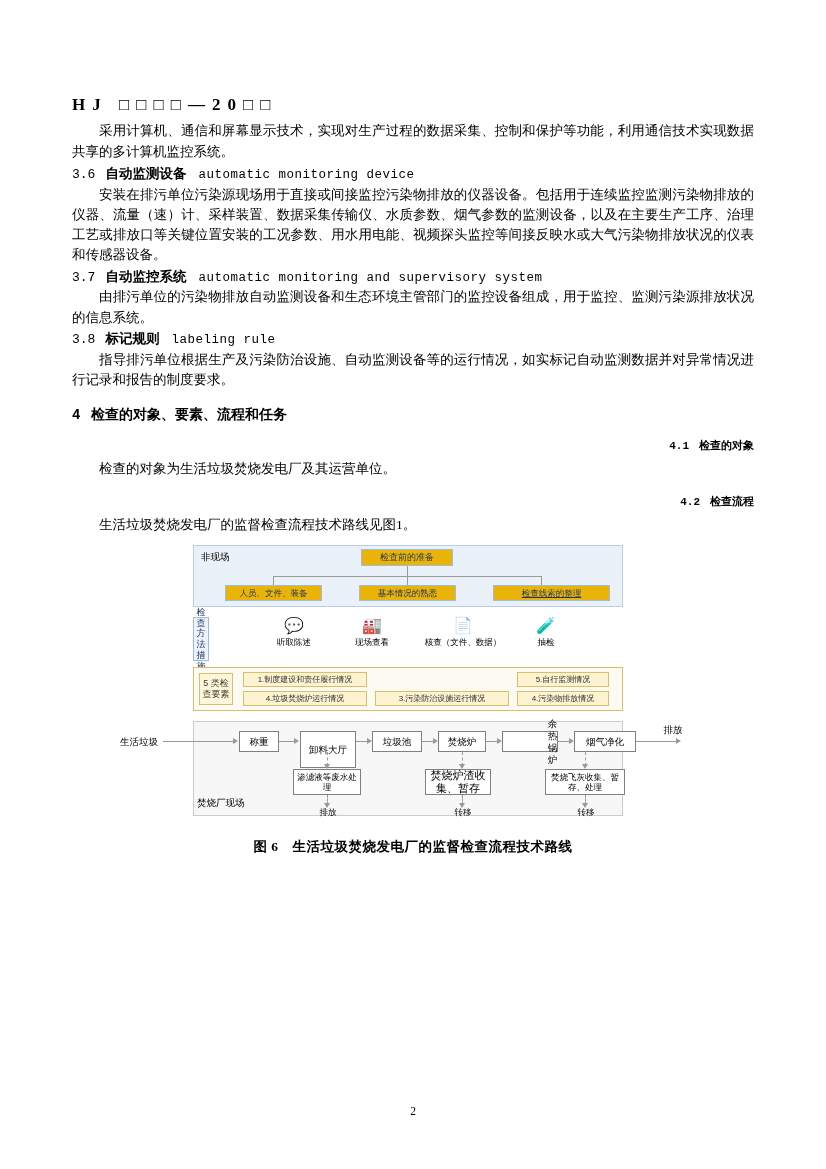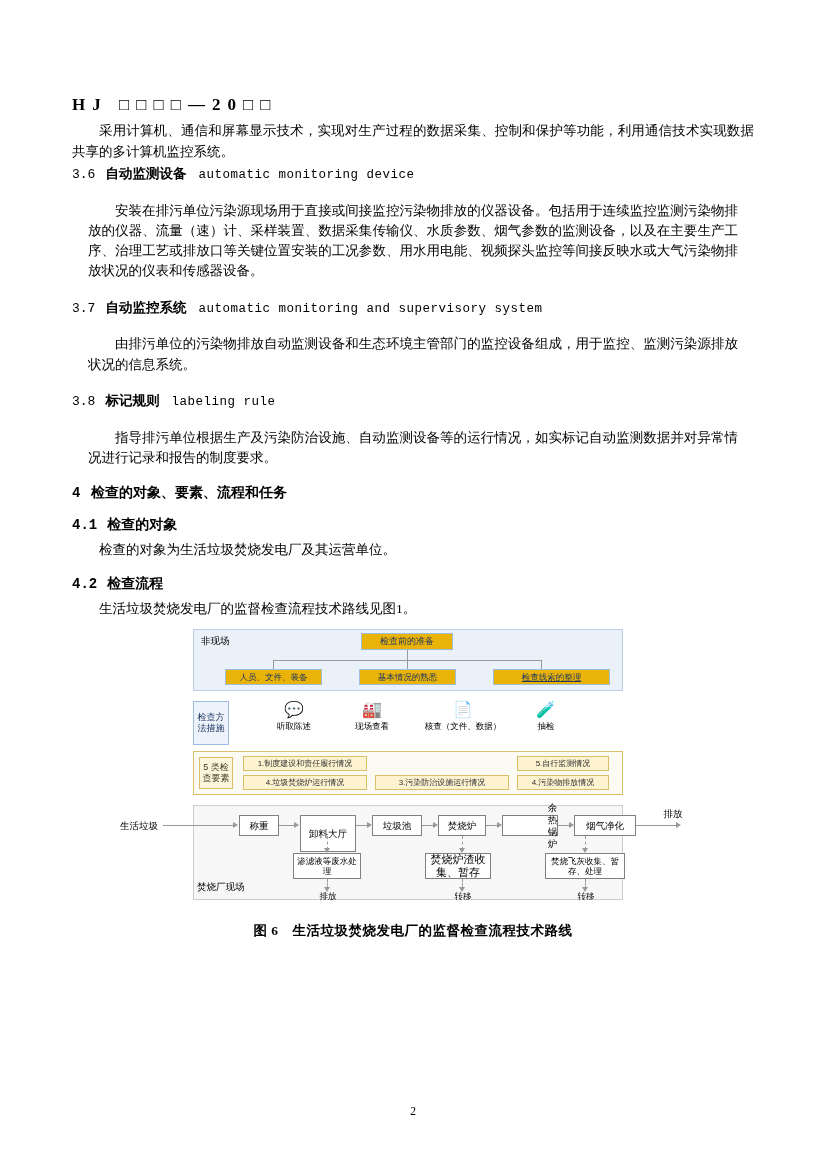--- a/index.html
+++ b/index.html
@@ -38,21 +38,21 @@
     line-height: 1.55;
     text-align: justify;
     text-indent: 2em;
     margin: 0;
   }
   .para-tight {
     font-size: 13.5px;
     line-height: 1.5;
     text-align: justify;
     text-indent: 2em;
-    margin: 16px;
+    margin: 0;
   }
   .term {
     font-size: 13.5px;
     margin: 1px 0 0 0;
     line-height: 1.5;
   }
   .term .num {
     font-family: "Liberation Mono", monospace;
     font-size: 13px;
   }
@@ -69,23 +69,24 @@
   .sec-h1 {
     font-size: 14px;
     font-weight: bold;
     margin: 16px 0 0 0;
   }
   .sec-h1 .num {
     font-family: "Liberation Mono", monospace;
     font-weight: bold;
   }
   .sec-h2 {
-    font-size: 14px;
+    font-size: 11px;
     font-weight: bold;
     margin: 14px 0 0 0;
+    text-align: right;
   }
   .sec-h2 .num {
     font-family: "Liberation Mono", monospace;
     font-weight: bold;
   }
   .sec-h2 .cn { margin-left: 10px; }
   .body-line {
     font-size: 13.5px;
     line-height: 1.6;
     text-indent: 2em;
@@ -296,21 +297,21 @@
       <div class="abs vline" style="left:294px; top:21px; height:10px;"></div>
       <div class="abs hline" style="left:160px; top:31px; width:268px;"></div>
       <div class="abs vline" style="left:160px; top:31px; height:9px;"></div>
       <div class="abs vline" style="left:294px; top:31px; height:9px;"></div>
       <div class="abs vline" style="left:428px; top:31px; height:9px;"></div>
 
       <div class="abs node-blue" style="left:112px; top:40px; width:97px; height:16px;">人员、文件、装备</div>
       <div class="abs node-blue" style="left:246px; top:40px; width:97px; height:16px;">基本情况的熟悉</div>
       <div class="abs node-blue" style="left:380px; top:40px; width:117px; height:16px;text-decoration:underline;">检查线索的整理</div>
 
-      <div class="abs tag-box" style="left:80px; top:72px; width:36px; height:44px; padding:0 3px;">检查方法措施</div>
+      <div class="abs tag-box" style="left:80px; top:72px; width:16px; height:44px; padding:0 3px;">检查方法措施</div>
 
       <div class="abs icon-cell" style="left:150px; top:72px; width:62px; height:44px;">
         <span class="icon-glyph">💬</span>
         <span class="icon-label">听取陈述</span>
       </div>
       <div class="abs icon-cell" style="left:228px; top:72px; width:62px; height:44px;">
         <span class="icon-glyph">🏭</span>
         <span class="icon-label">现场查看</span>
       </div>
       <div class="abs icon-cell" style="left:300px; top:72px; width:100px; height:44px;">

